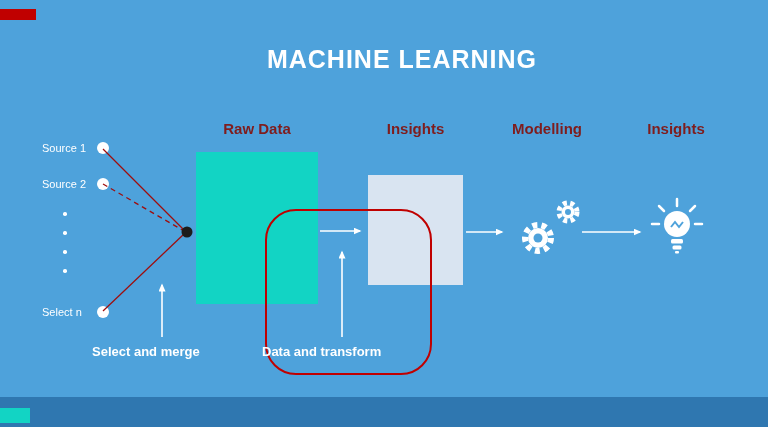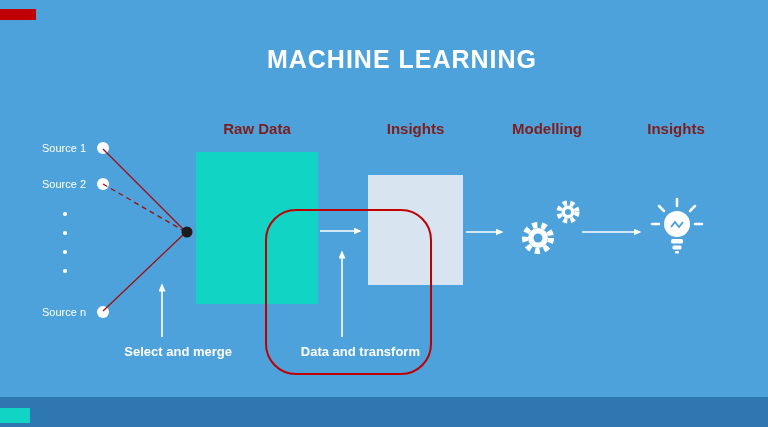--- a/index.html
+++ b/index.html
@@ -9,21 +9,21 @@
     position:relative; width:768px; height:427px;
     background:#4EA2DB; overflow:hidden;
   }
   .abs { position:absolute; }
   .title {
     top:45px; left:0; width:768px; text-align:center;
     font-size:25px; font-weight:bold; letter-spacing:1px; color:#fff;padding-left:36px;
   }
   .col-label { font-size:15px; font-weight:bold; color:#7f1d1d; text-align:center; }
   .src-label { font-size:11px; color:#fff;text-align:center; }
-  .annot { font-size:13px; font-weight:bold; color:#fff; text-align:right; }
+  .annot { font-size:13px; font-weight:bold; color:#fff; text-align:left; }
   .circle { width:12px; height:12px; border-radius:50%; background:#fff; }
   .dots-col { left:63px; top:212px; width:4px; height:62px; }
   .dot { position:absolute; left:0; width:3.5px; height:3.5px; border-radius:50%; background:#fff; }
   .raw-box  { left:196px; top:152px; width:122px; height:152px; background:#12D4C4; }
   .feat-box { left:368px; top:175px; width:95px;  height:110px; background:#D9E4F1; }
   .footer     { left:0; top:397px; width:768px; height:30px; background:#2F77B0; }
   .accent-red { left:0; top:9px;   width:36px;  height:11px; background:#C00000; }
   .accent-teal{ left:0; top:408px; width:30px;  height:15px; background:#12D4C4; }
   svg.overlay { position:absolute; left:0; top:0; pointer-events:none; }
 </style>
@@ -104,18 +104,18 @@
 
   <div class="abs title">MACHINE LEARNING</div>
 
   <div class="abs col-label" style="left:196px; top:120px; width:122px;">Raw Data</div>
   <div class="abs col-label" style="left:368px; top:120px; width:95px;">Insights</div>
   <div class="abs col-label" style="left:492px; top:120px; width:110px;">Modelling</div>
   <div class="abs col-label" style="left:626px; top:120px; width:100px;">Insights</div>
 
   <div class="abs src-label" style="left:42px; top:142px;">Source 1</div>
   <div class="abs src-label" style="left:42px; top:178px;">Source 2</div>
-  <div class="abs src-label" style="left:42px; top:306px;">Source n</div>
+  <div class="abs src-label" style="left:42px; top:306px;">Select n</div>
 
   <div class="abs annot" style="left:92px; top:344px; width:140px;">Select and merge</div>
   <div class="abs annot" style="left:262px; top:344px; width:158px;">Data and transform</div>
 
 </div>
 
 </body></html>

